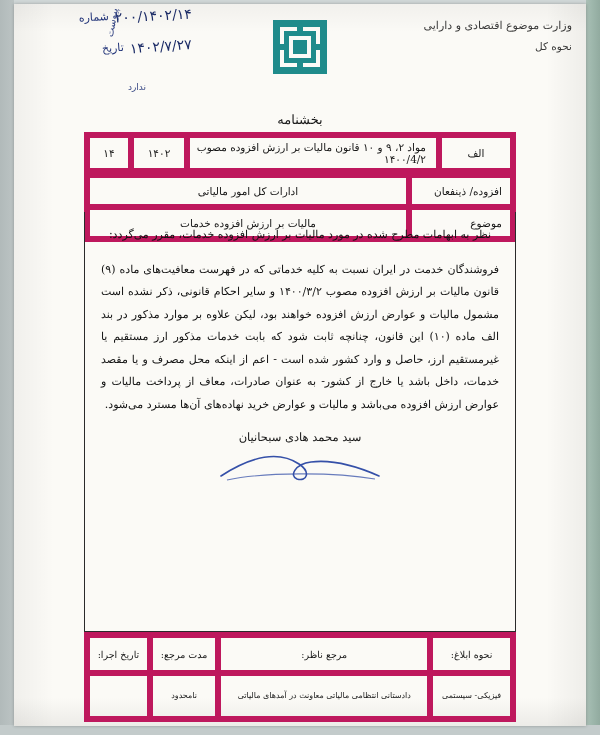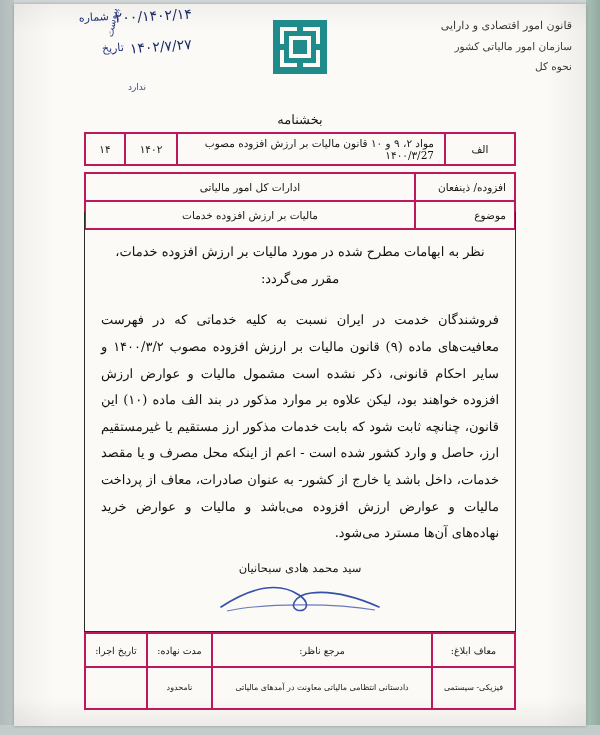--- a/index.html
+++ b/index.html
@@ -153,21 +153,21 @@
   }
 
   
   .tbl{
     position:absolute;
     border-collapse:collapse;
     direction:rtl;
     font-family:"DejaVu Serif", serif;
   }
   .tbl td{
-    border:2px solid #be185d;
+    border:6px solid #be185d;
     padding:3px 6px;
     font-size:10.5px;
     color:#151515;
     vertical-align:middle;
     height:18px;
   }
   .hdr-tbl{
     left:84px;
     top:132px;
     width:432px;
@@ -204,23 +204,23 @@
     top:212px;
     width:432px;
     height:420px;
     border:1px solid #2a2a2a;
     border-top:none;
     box-sizing:border-box;
     padding:12px 16px 10px 16px;
     direction:rtl;
   }
   .body-text p{
-    margin:15px 0 7px 0;
-    font-family:"DejaVu Serif", serif;
-    font-size:13px;
+    margin:0 0 7px 0;
+    font-family:"DejaVu Serif", serif;
+    font-size:11px;
     line-height:2.05;
     color:#121212;
     text-align:justify;
   }
   .body-text p.lead{
     text-align:center;
     margin-bottom:12px;
   }
   .signer{
     margin-top:14px;
@@ -303,32 +303,31 @@
         <rect x="20" y="20" width="14" height="14"></rect>
         <rect x="24" y="0" width="6" height="11"></rect>
         <rect x="24" y="43" width="6" height="11"></rect>
         <rect x="0" y="24" width="11" height="6"></rect>
         <rect x="43" y="24" width="11" height="6"></rect>
       </g>
     </svg>
   </div>
 
   <div class="ministry">
-    <div class="m1">قانون امور اقتصادی و دارایی</div>
-    <div class="m2">سازمان امور مالیاتی کشور</div>
+    <div class="m1">وزارت موضوع اقتصادی و دارایی</div>
     <div class="m3">نحوه کل</div>
   </div>
 
   <div class="doc-title">بخشنامه</div>
 
   <table class="tbl hdr-tbl">
     <tbody>
         <tr>
       <td class="cell-alef">الف</td>
-      <td class="cell-subject">مواد ۲، ۹ و ۱۰ قانون مالیات بر ارزش افزوده مصوب ۱۴۰۰/۳/27</td>
+      <td class="cell-subject">مواد ۲، ۹ و ۱۰ قانون مالیات بر ارزش افزوده مصوب ۱۴۰۰/4/۲</td>
       <td class="cell-year">۱۴۰۲</td>
       <td class="cell-num">۱۴</td>
     </tr>
   </tbody>
     </table>
 
   <table class="tbl meta-tbl">
     <tbody>
         <tr>
       <td class="meta-key">افزوده/ ذینفعان</td>
@@ -351,23 +350,23 @@
       <svg width="170" height="46" viewBox="0 0 170 46" aria-hidden="true">
         <path d="M6 30 C 40 8, 66 6, 84 18 C 96 26, 92 36, 82 33 C 74 30, 80 18, 96 16 C 120 13, 146 22, 164 30" fill="none" stroke="#3550a8" stroke-width="1.6" stroke-linecap="round"></path>
         <path d="M12 34 C 50 26, 120 26, 160 33" fill="none" stroke="#3550a8" stroke-width="1.1" opacity=".75"></path>
       </svg>
     </div>
   </div>
 
   <table class="tbl foot-tbl">
     <tbody>
         <tr>
-      <td class="k">معاف ابلاغ:</td>
+      <td class="k">نحوه ابلاغ:</td>
       <td class="k">مرجع ناظر:</td>
-      <td class="k">مدت نهاده:</td>
+      <td class="k">مدت مرجع:</td>
       <td class="k">تاریخ اجرا:</td>
     </tr>
     <tr>
       <td class="v">فیزیکی- سیستمی</td>
       <td class="v">دادستانی انتظامی مالیاتی معاونت در آمدهای مالیاتی</td>
       <td class="v">نامحدود</td>
       <td class="v"></td>
     </tr>
   </tbody>
     </table>

